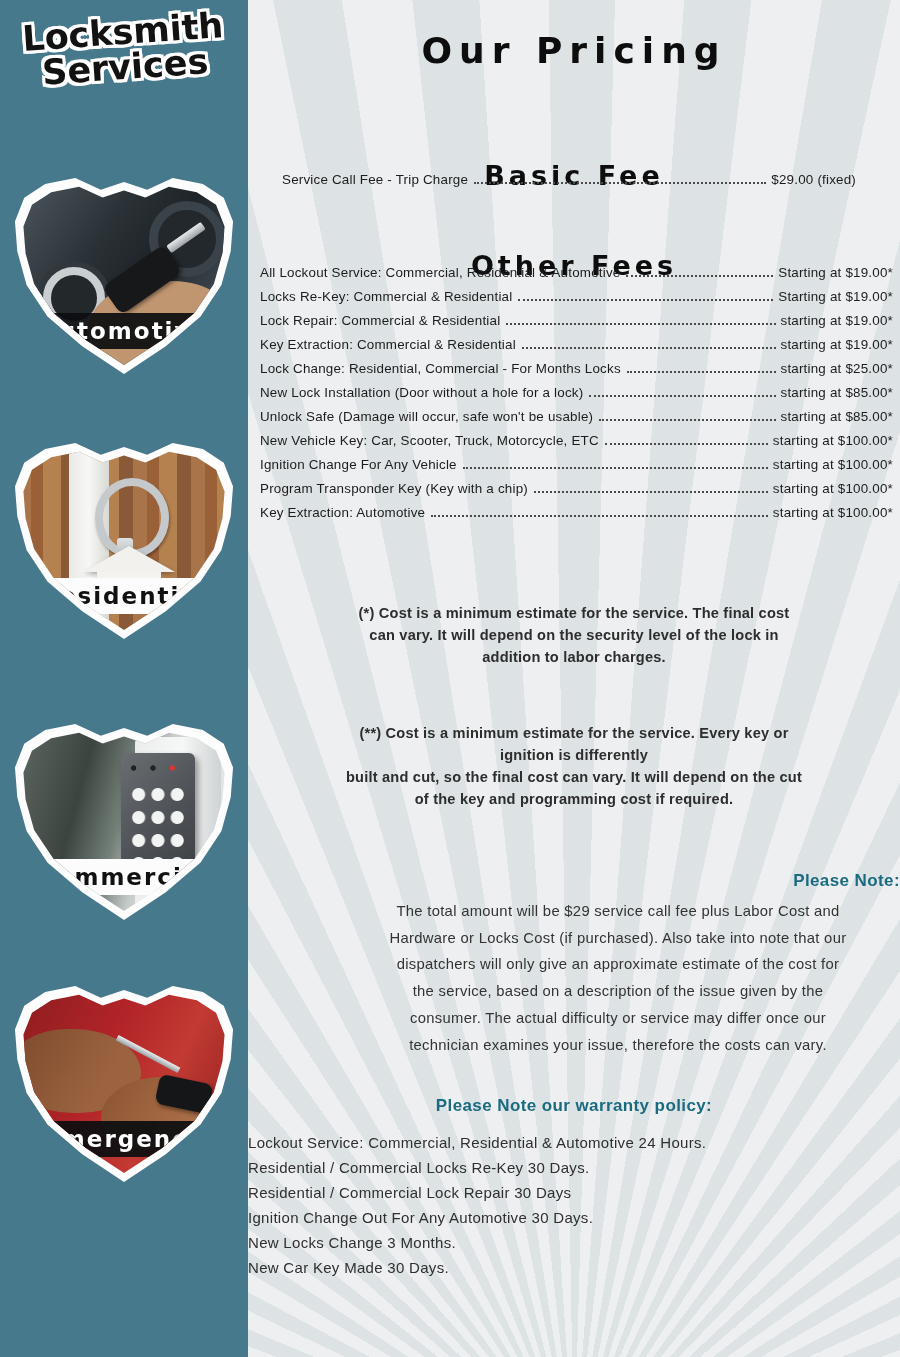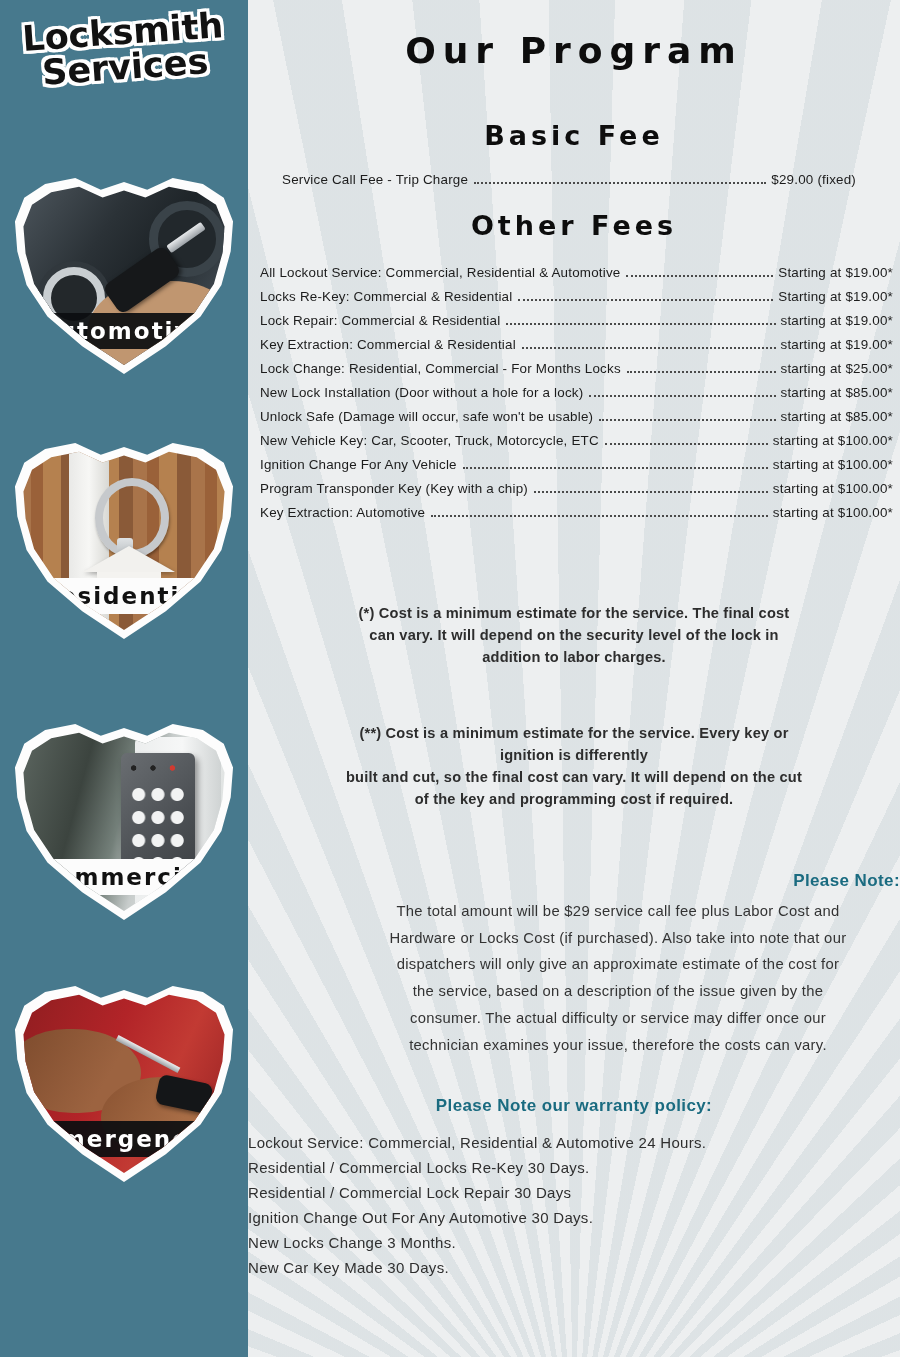--- a/index.html
+++ b/index.html
@@ -74,21 +74,21 @@
     background-image:repeating-conic-gradient(from 200deg at 50% 108%,rgba(176,192,198,0.26) 0deg 2.6deg,rgba(0,0,0,0) 2.6deg 5.3deg);
   }
   .main-title{
     position:absolute;top:30px;left:0;width:100%;text-align:center;
     font-family:"DejaVu Sans", sans-serif;font-weight:bold;
     font-size:36px;letter-spacing:7px;color:#0d0d0d;
   }
   .section-heading{
     position:absolute;left:0;width:100%;text-align:center;
     font-family:"DejaVu Sans", sans-serif;font-weight:bold;
-    font-size:27px;letter-spacing:4px;color:#0d0d0d;
+    font-size:27px;letter-spacing:4px;color:#0d0d0d;margin-top:40px;
   }
   .h-basic{top:120px;}
   .h-other{top:210px;}
   .fee-row{
     display:flex;align-items:baseline;height:24px;
     font-size:13.4px;color:#1c1c1c;letter-spacing:0.2px;
   }
   .fee-row .leader{flex:1;border-bottom:2px dotted #4a4a4a;margin:0 5px 4px 6px;min-width:14px;}
   .fee-row .price{white-space:nowrap;}
   .basic-row{position:absolute;top:172px;left:34px;right:44px;}
@@ -166,21 +166,21 @@
       <i class="hand2"></i>
       <i class="tool"></i>
       <i class="fob"></i>
       <div class="shield-label strip-dark">Emergency</div>
     </div>
   </div>
 </div>
 
 <div class="main">
 
-  <div class="main-title">Our Program</div>
+  <div class="main-title">Our Pricing</div>
 
   <div class="section-heading h-basic">Basic Fee</div>
 
   <div class="fee-row basic-row">
     <span class="label">Service Call Fee - Trip Charge</span>
     <span class="leader"></span>
     <span class="price">$29.00 (fixed)</span>
   </div>
 
   <div class="section-heading h-other">Other Fees</div>

